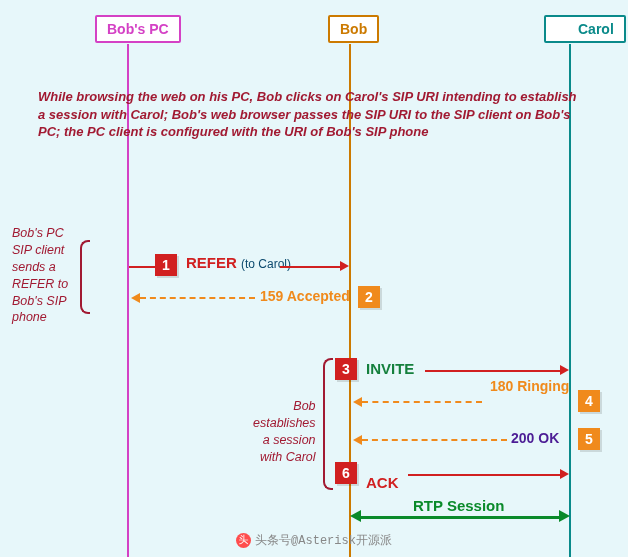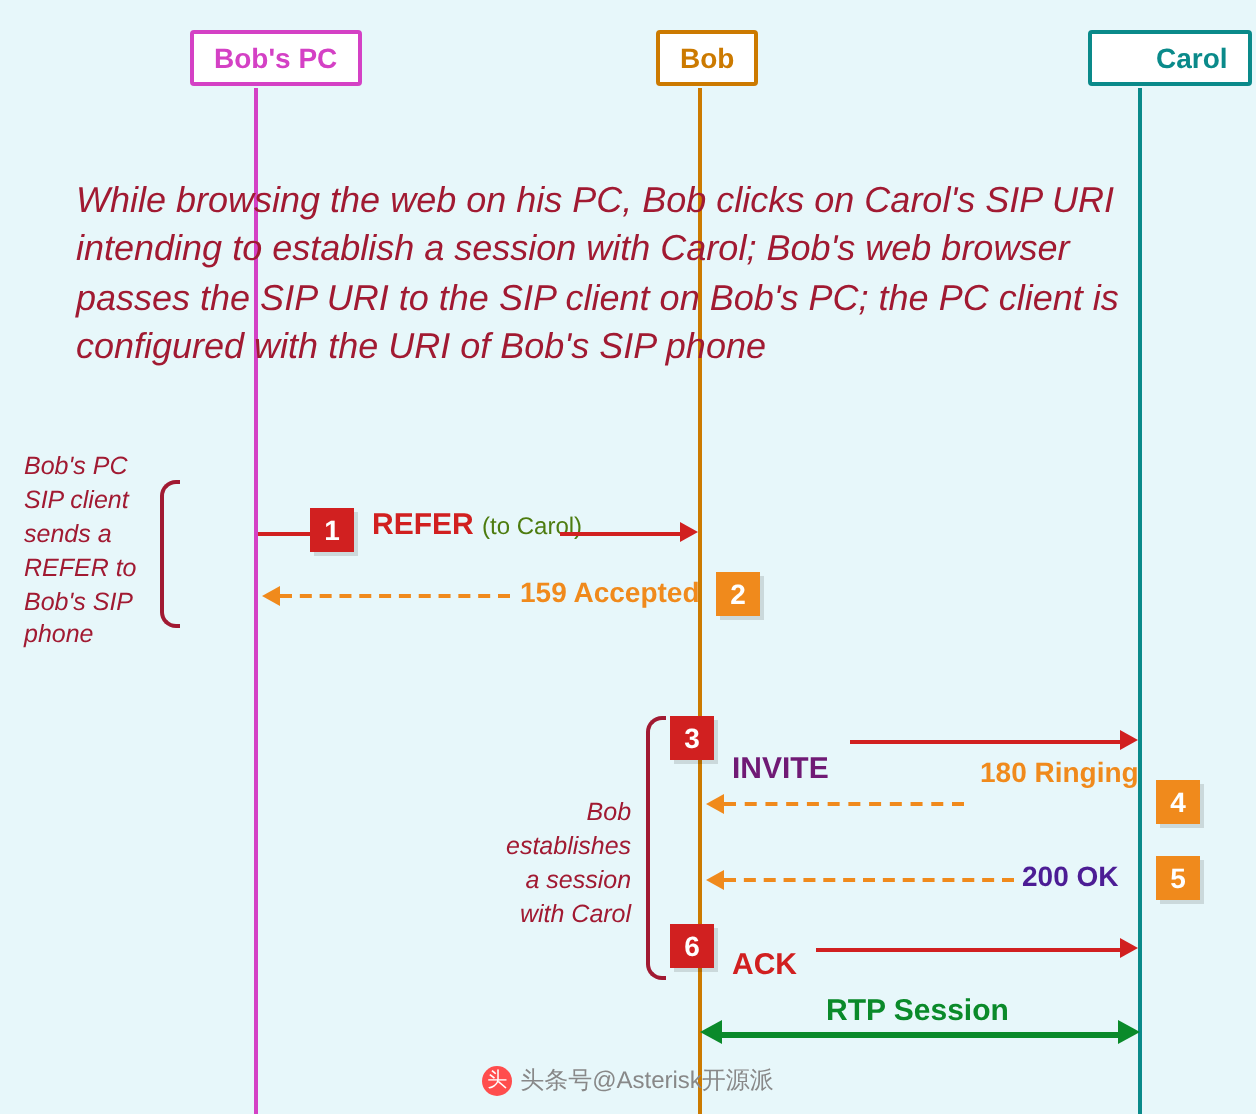--- a/index.html
+++ b/index.html
@@ -32,22 +32,22 @@
     border-left: 2.5px solid;
     height: 513px;
   }
   .intro {
     position: absolute;
     left: 38px;
     top: 88px;
     width: 540px;
     color: #a11a32;
     font-style: italic;
-    font-weight: normal;
-    font-size: 18px;
+    font-weight: bold;
+    font-size: 13px;
     line-height: 1.35;
   }
   .side-note {
     position: absolute;
     color: #a11a32;
     font-style: italic;
     font-size: 12.5px;
     line-height: 1.35;
     text-align: left;
   }
@@ -74,21 +74,21 @@
   .orange-box { background: #f08a1c; }
   .msg-label {
     position: absolute;
     font-weight: bold;
     font-size: 15px;
     white-space: nowrap;
   }
   .msg-sub {
     font-weight: normal;
     font-size: 12px;
-    color: #4d7c0f;
+    color: #0c4a6e;
   }
   .arrow {
     position: absolute;
     height: 0;
     border-top-style: solid;
   }
   .arrow.solid { border-top-width: 2px; }
   .arrow.dashed { border-top-width: 0; }
   .arrow.dashed::before {
     content: "";
@@ -112,21 +112,21 @@
     font-size: 15px;
   }
   .watermark {
     position: absolute;
     bottom: 8px;
     left: 0;
     right: 0;
     text-align: center;
     font-size: 12px;
     color: #888888;
-    font-family: Liberation Sans, sans-serif;
+    font-family: Liberation Mono, monospace;
   }
   .watermark .dot {
     display: inline-block;
     width: 15px;
     height: 15px;
     border-radius: 50%;
     background: #ff4d4d;
     color: #fff;
     font-size: 10px;
     line-height: 15px;
@@ -181,21 +181,21 @@
 
 <div class="side-note" style="left:253px;top:398px;text-align:right;white-space:pre-line;">Bob
 establishes
 a session
 with Carol</div>
 <div class="brace" style="left:323px;top:358px;height:128px;"></div>
 
 <div class="step-box red-box" style="left:335px;top:358px;">
   <span>3</span>
 </div>
-<div class="msg-label" style="left:366px;top:376px;color:#701a75;">INVITE</div>
+<div class="msg-label" style="left:366px;top:360px;color:#15803d;">INVITE</div>
 <div class="arrow solid" style="left:425px;top:370px;width:137px;border-color:#d12020;"></div>
 <div class="arrow-head" style="left:560px;top:365px;border-width:5px 0 5px 9px;border-color:transparent transparent transparent #d12020;"></div>
 
 <div class="step-box orange-box" style="left:578px;top:390px;">
   <span>4</span>
 </div>
 <div class="msg-label" style="left:490px;top:378px;color:#f08a1c;font-size:14px;">180 Ringing</div>
 <div class="arrow dashed" style="left:362px;top:402px;width:120px;border-color:#f08a1c;"></div>
 <div class="arrow-head" style="left:353px;top:397px;border-width:5px 9px 5px 0;border-color:transparent #f08a1c transparent transparent;"></div>
 

